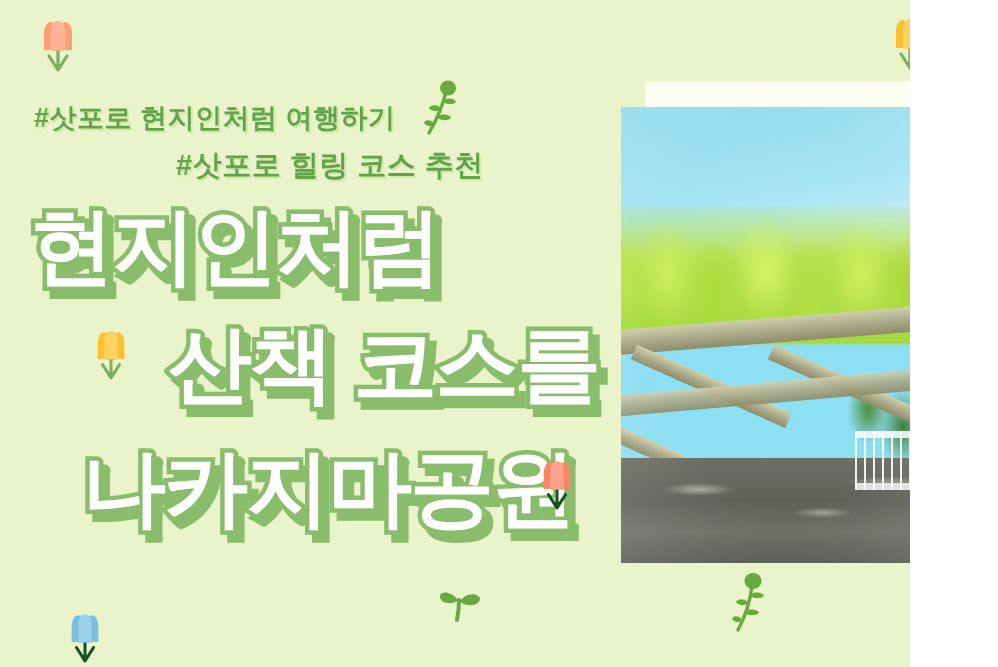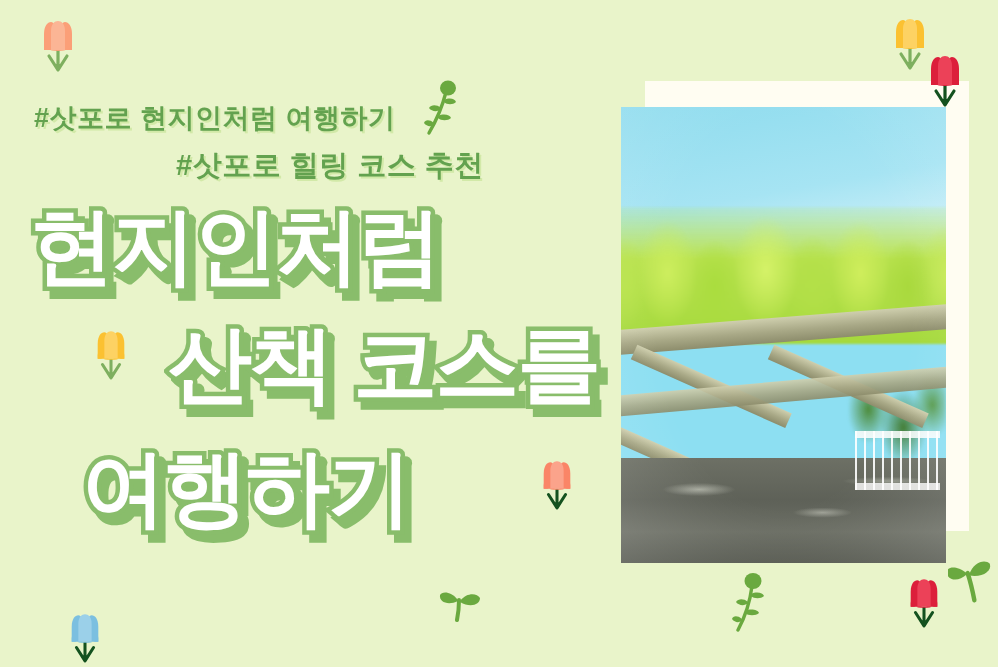--- a/index.html
+++ b/index.html
@@ -2,21 +2,21 @@
 <html><head>
 <meta charset="utf-8">
 <style>
   html, body {
     margin: 0;
     padding: 0;
     background: #ffffff;
   }
   #poster {
     position: relative;
-    width: 998px;
+    width: 910px;
     height: 667px;
     overflow: hidden;
     background: #e9f4ca;
     font-family: "Liberation Sans", "DejaVu Sans", sans-serif;
   }
 
   
   .photo-frame {
     position: absolute;
     left: 645px;
@@ -190,21 +190,21 @@
     <div class="photo-ground"></div>
     <div class="photo-railing"></div>
     <div class="photo-vignette"></div>
   </div>
 
   <div class="hashtag h1">#삿포로 현지인처럼 여행하기</div>
   <div class="hashtag h2">#삿포로 힐링 코스 추천</div>
 
   <div class="title-line t1">현지인처럼</div>
   <div class="title-line t2">산책 코스를</div>
-  <div class="title-line t3">여행하기</div>
+  <div class="title-line t3">나카지마공원</div>
 
   <div class="deco d-tulip-tl">
     <svg width="40" height="54" viewBox="0 0 40 54">
       <path d="M20 30 L20 50" stroke="#7eaf5f" stroke-width="3.2" fill="none"></path>
       <path d="M20 50 L11 36 M20 50 L29 36" stroke="#7eaf5f" stroke-width="3.2" fill="none" stroke-linecap="round"></path>
       <path d="M20 50 L15.5 44 L24.5 44 Z" fill="#7eaf5f"></path>
       <path d="M6 14 C6 6 9.5 2 13 2 C16 2 17.5 6 17.5 11 L17.5 30 L6 30 Z" fill="#fb9f78"></path>
       <path d="M34 14 C34 6 30.5 2 27 2 C24 2 22.5 6 22.5 11 L22.5 30 L34 30 Z" fill="#fb9f78"></path>
       <path d="M13 11 C13 4 16.5 1 20 1 C23.5 1 27 4 27 11 L27 30 L13 30 Z" fill="#fbb595"></path>
       <path d="M6 24 C6 28 11 31 20 31 C29 31 34 28 34 24 L34 30 L6 30 Z" fill="#fb9f78"></path>

